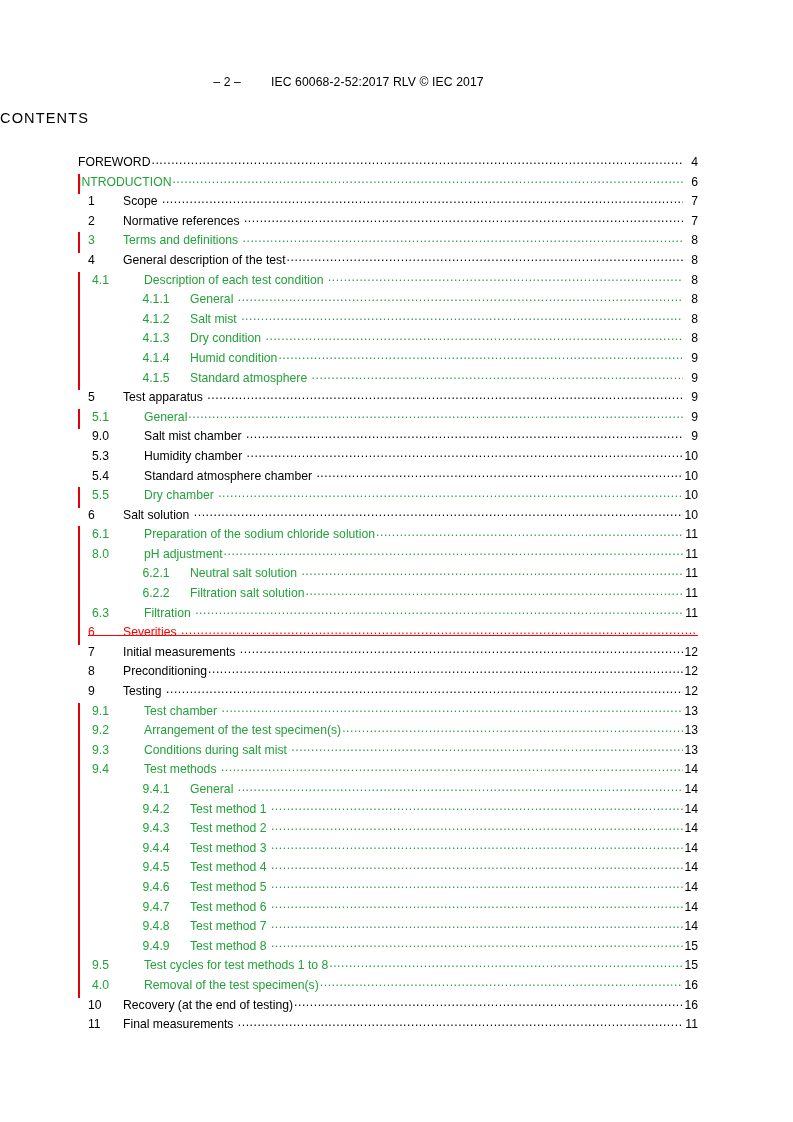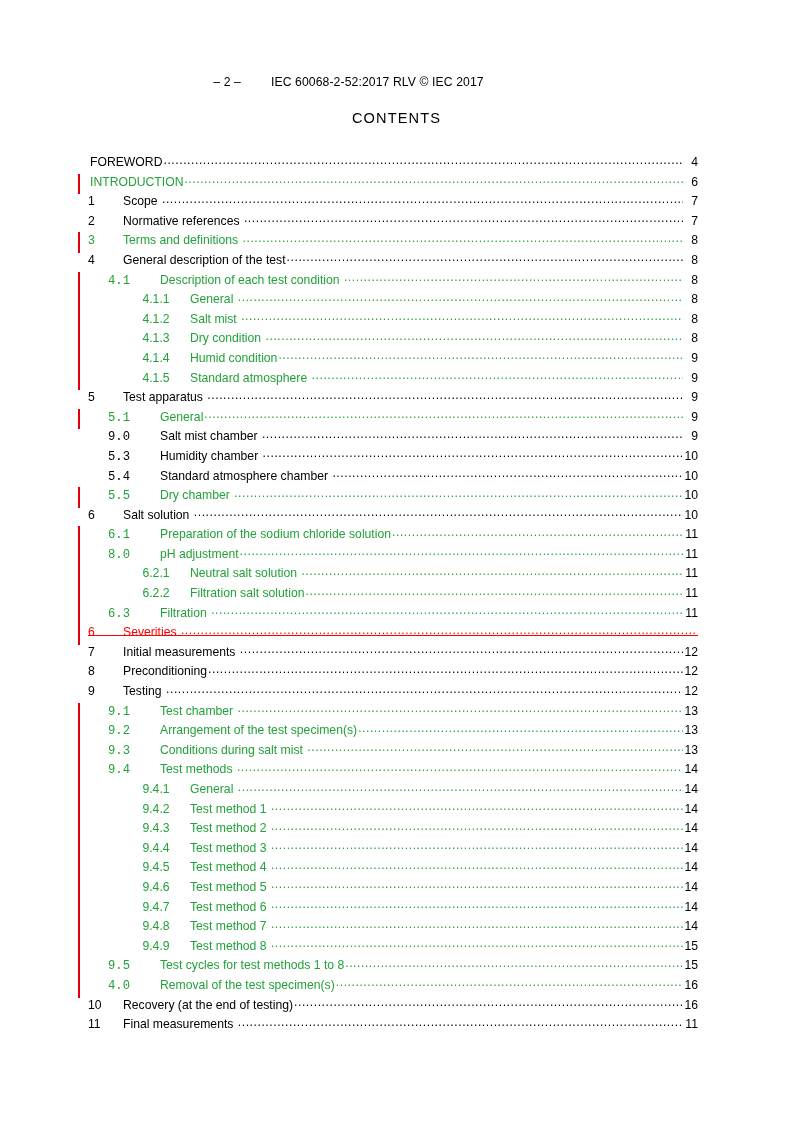--- a/index.html
+++ b/index.html
@@ -36,21 +36,20 @@
   .doc-header .pageno-mark {
     margin-right: 30px;
   }
 
   
   .contents-title {
     position: absolute;
     top: 110px;
     left: 0;
     right: 0;
-    text-align: center;
     font-size: 14.6px;
     letter-spacing: 1.1px;
   }
 
   
   .toc {
     position: absolute;
     top: 155px;
     left: 78px;
     width: 620px;
@@ -100,28 +99,28 @@
   .page-num {
     flex: 0 0 auto;
     text-align: right;
     min-width: 14px;
     color: #000000;
   }
 
   
   
   .lvl-f .num   { width: 0px; }
-  .lvl-f .label { margin-left: 12px; }
+  .lvl-f .label { }
 
   
   .lvl-1 .num   { width: 35px; margin-left: 10px; }
   .lvl-1 .label { }
 
   
-  .lvl-2 .num   { width: 52px; margin-left: 30px; font-family: Liberation Mono, monospace; }
+  .lvl-2 .num   { width: 52px; margin-left: 14px; }
   .lvl-2 .label { }
 
   
   .lvl-3 .num   { width: 68px; margin-left: 44px; text-align: center; }
   .lvl-3 .label { }
 
   
   .c-black .num,
   .c-black .label,
   .c-black .leader { color: #000000; }

